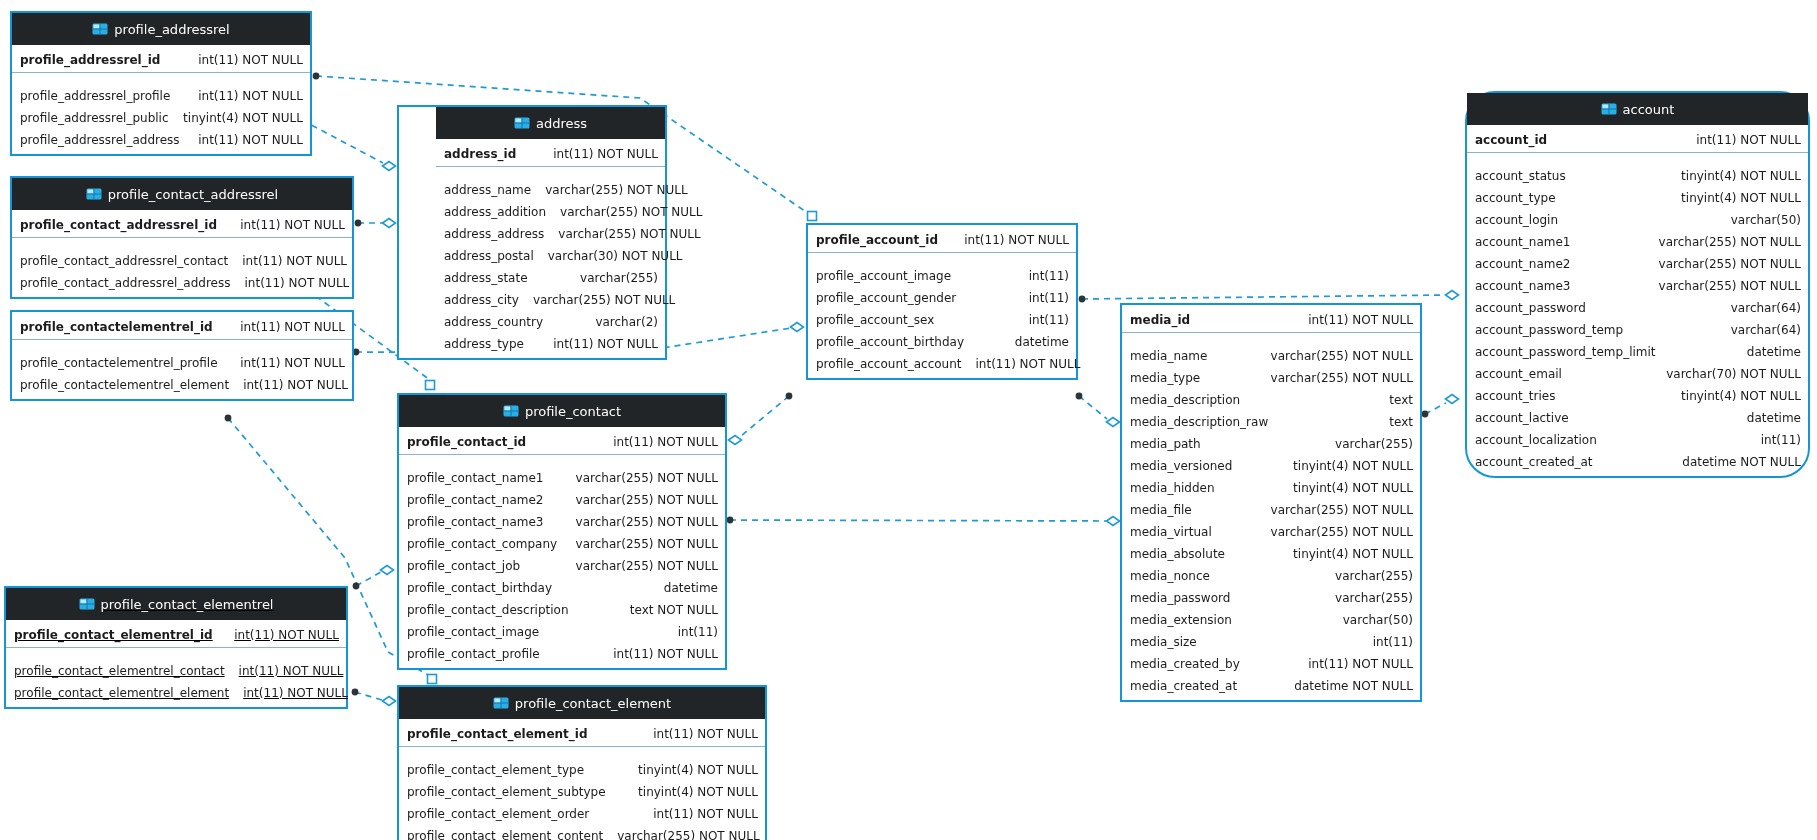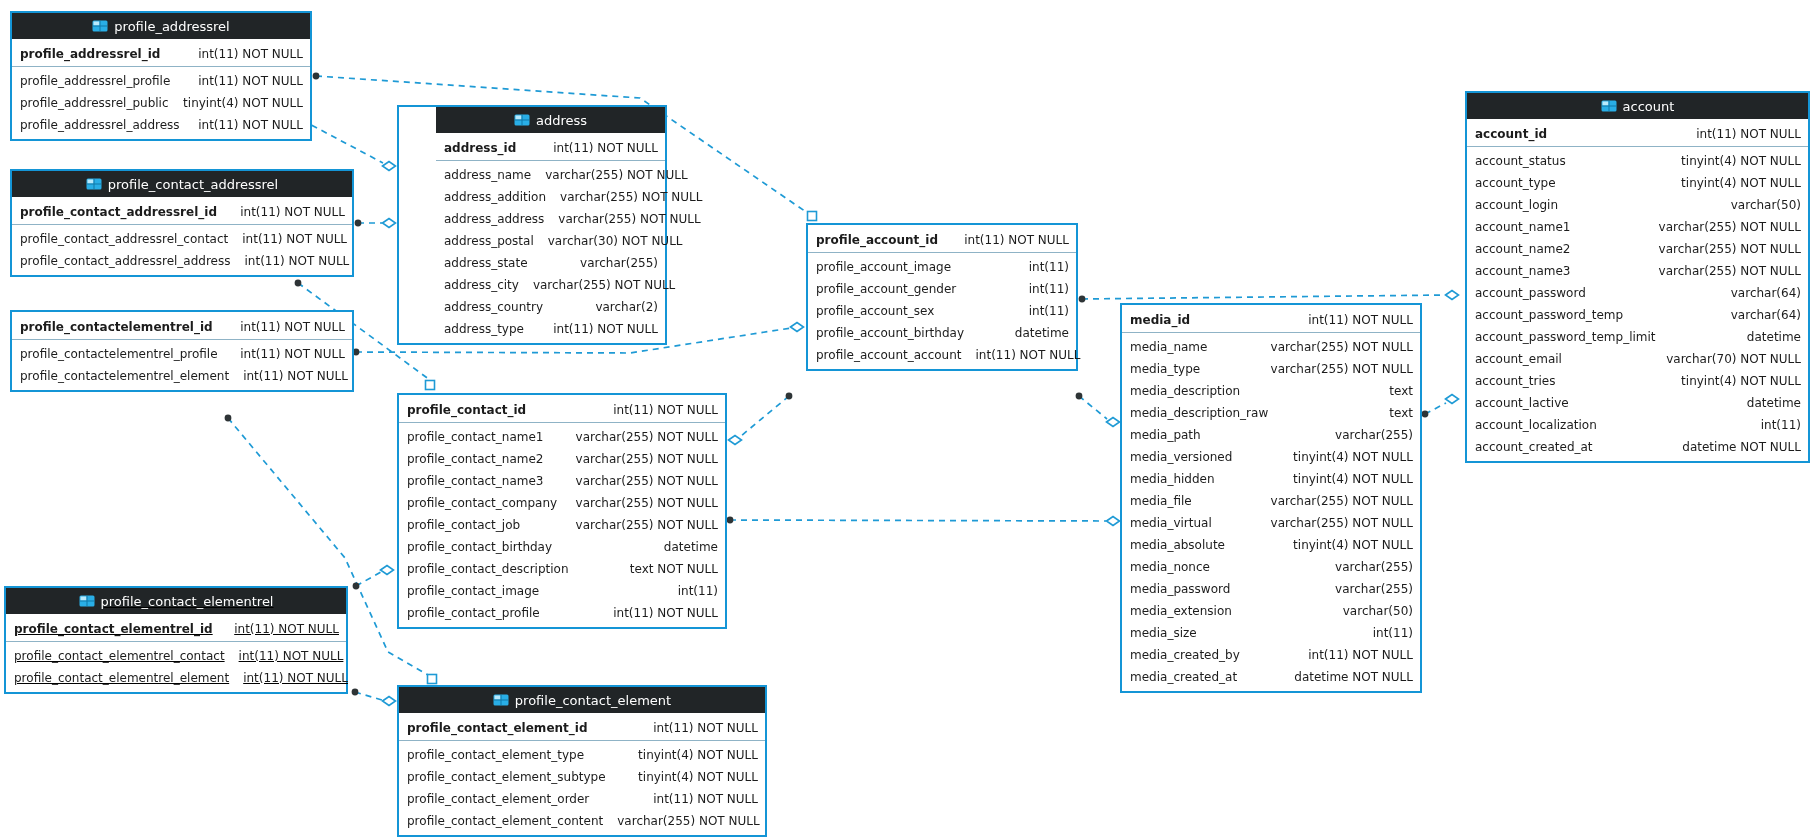--- a/index.html
+++ b/index.html
@@ -5,27 +5,27 @@
   html,body{margin:0;padding:0;}
   body{width:1817px;height:840px;background:#ffffff;overflow:hidden;position:relative;
        font-family:"DejaVu Sans",sans-serif;}
   #wires{position:absolute;left:0;top:0;z-index:1;}
   #wires polyline{fill:none;stroke:#1e9ad5;stroke-width:1.7;stroke-dasharray:6 5;}
   #wires .dot{fill:#2e3436;stroke:none;}
   #wires .dia{fill:#ffffff;stroke:#1e9ad5;stroke-width:1.6;}
   #wires .box{fill:#ffffff;stroke:#1e9ad5;stroke-width:1.6;}
   .table{position:absolute;z-index:2;background:#ffffff;border:2px solid #1495d6;
          box-sizing:border-box;}
-  .thead{background:#212527;color:#ffffff;height:26px;display:flex;align-items:center;
+  .thead{background:#212527;color:#ffffff;height:32px;display:flex;align-items:center;
          justify-content:center;gap:6px;font-size:13px;white-space:nowrap;}
   .ticon{flex:0 0 auto;display:block;}
   .rows{padding:2px 0 3px 0;}
   .row{display:flex;justify-content:space-between;align-items:center;height:22px;
        padding:0 7px 0 8px;font-size:12px;color:#1c1c1c;white-space:nowrap;}
-  .row.pk{height:25px;border-bottom:1px solid #8fb3c6;margin-bottom:3px;}
+  .row.pk{height:25px;border-bottom:1px solid #8fb3c6;margin-bottom:12px;}
   .row.pk .fname{font-weight:bold;}
   .fname{flex:0 0 auto;}
   .ftype{flex:0 0 auto;margin-left:14px;}
 </style>
 </head>
 <body>
 
 <svg id="wires" width="1817" height="840" viewBox="0 0 1817 840">
   <g>
     <polyline points="316,76 640,98 812,216"></polyline>
@@ -117,21 +117,21 @@
         <span class="fname">profile_addressrel_public</span>
         <span class="ftype">tinyint(4) NOT NULL</span>
       </div>
       <div class="row">
         <span class="fname">profile_addressrel_address</span>
         <span class="ftype">int(11) NOT NULL</span>
       </div>
     </div>
 </div>
 
-<div class="table" style="left:10px;top:169px;width:344px;">
+<div class="table" style="left:10px;top:176px;width:344px;">
   <div class="thead">
     <svg class="ticon" width="16" height="12" viewBox="0 0 16 12">
         <rect x="0.5" y="0.5" width="15" height="11" rx="1.5" fill="#29aee6"></rect>
         <rect x="1.5" y="1.5" width="6" height="4" fill="#b9eafc"></rect>
         <line x1="8" y1="1" x2="8" y2="11" stroke="#1178a8"></line>
         <line x1="1" y1="6" x2="15" y2="6" stroke="#1178a8"></line>
       </svg>
     <span>profile_contact_addressrel</span>
   </div>
   <div class="rows">
@@ -237,20 +237,29 @@
         <span class="ftype">varchar(2)</span>
       </div>
       <div class="row">
         <span class="fname">address_type</span>
         <span class="ftype">int(11) NOT NULL</span>
       </div>
     </div>
 </div>
 
 <div class="table" style="left:397px;top:393px;width:330px;">
+  <div class="thead">
+    <svg class="ticon" width="16" height="12" viewBox="0 0 16 12">
+        <rect x="0.5" y="0.5" width="15" height="11" rx="1.5" fill="#29aee6"></rect>
+        <rect x="1.5" y="1.5" width="6" height="4" fill="#b9eafc"></rect>
+        <line x1="8" y1="1" x2="8" y2="11" stroke="#1178a8"></line>
+        <line x1="1" y1="6" x2="15" y2="6" stroke="#1178a8"></line>
+      </svg>
+    <span>profile_contact</span>
+  </div>
   <div class="rows">
       <div class="row pk">
         <span class="fname">profile_contact_id</span>
         <span class="ftype">int(11) NOT NULL</span>
       </div>
       <div class="row">
         <span class="fname">profile_contact_name1</span>
         <span class="ftype">varchar(255) NOT NULL</span>
       </div>
       <div class="row">
@@ -417,21 +426,21 @@
         <span class="fname">media_created_by</span>
         <span class="ftype">int(11) NOT NULL</span>
       </div>
       <div class="row">
         <span class="fname">media_created_at</span>
         <span class="ftype">datetime NOT NULL</span>
       </div>
     </div>
 </div>
 
-<div class="table" style="left:1465px;top:91px;width:345px;">
+<div class="table" style="left:1465px;top:91px;width:345px;border-radius:30px;">
   <div class="thead">
     <svg class="ticon" width="16" height="12" viewBox="0 0 16 12">
         <rect x="0.5" y="0.5" width="15" height="11" rx="1.5" fill="#29aee6"></rect>
         <rect x="1.5" y="1.5" width="6" height="4" fill="#b9eafc"></rect>
         <line x1="8" y1="1" x2="8" y2="11" stroke="#1178a8"></line>
         <line x1="1" y1="6" x2="15" y2="6" stroke="#1178a8"></line>
       </svg>
     <span>account</span>
   </div>
   <div class="rows">

